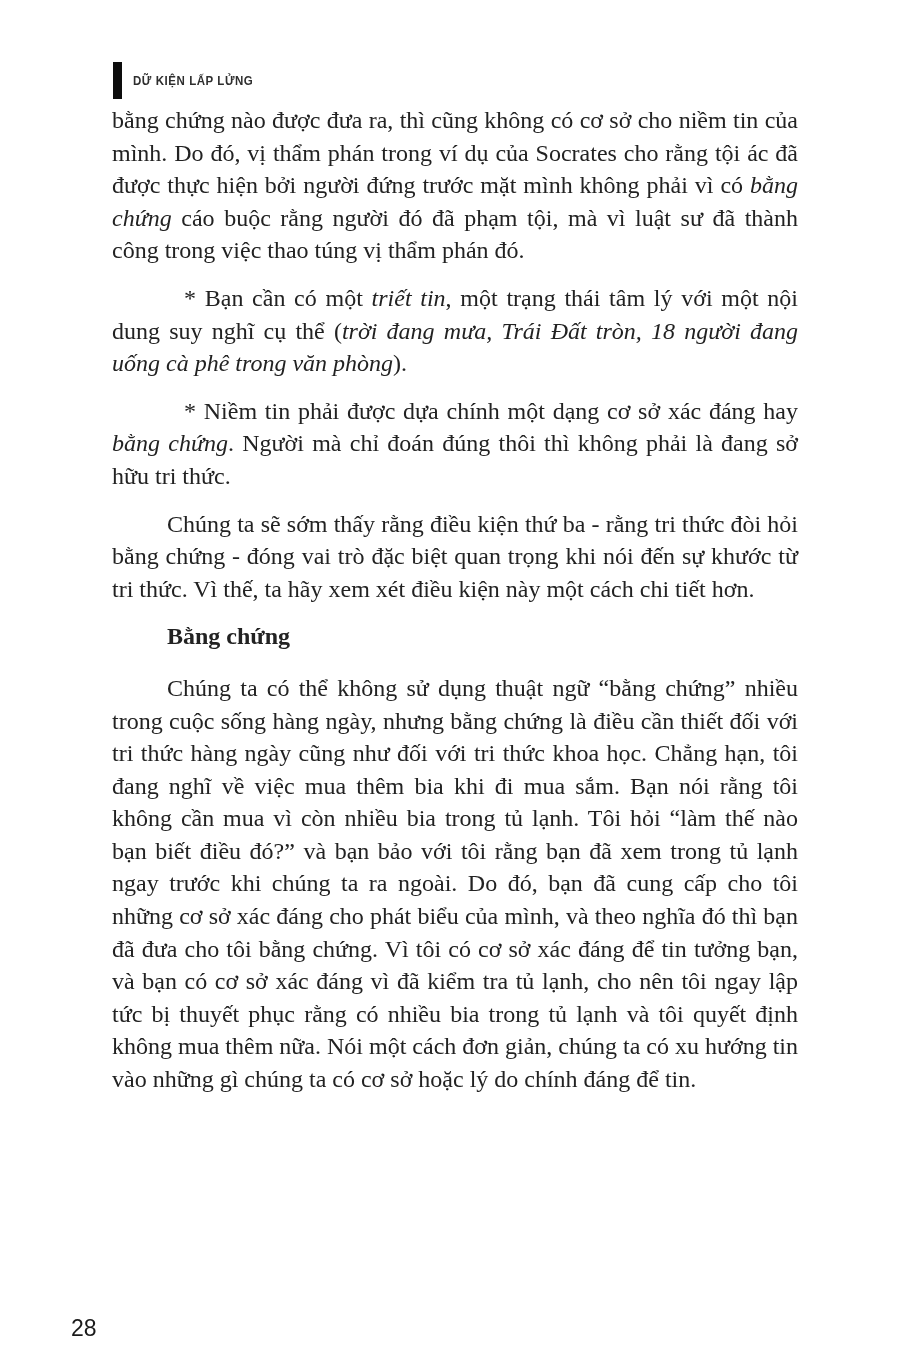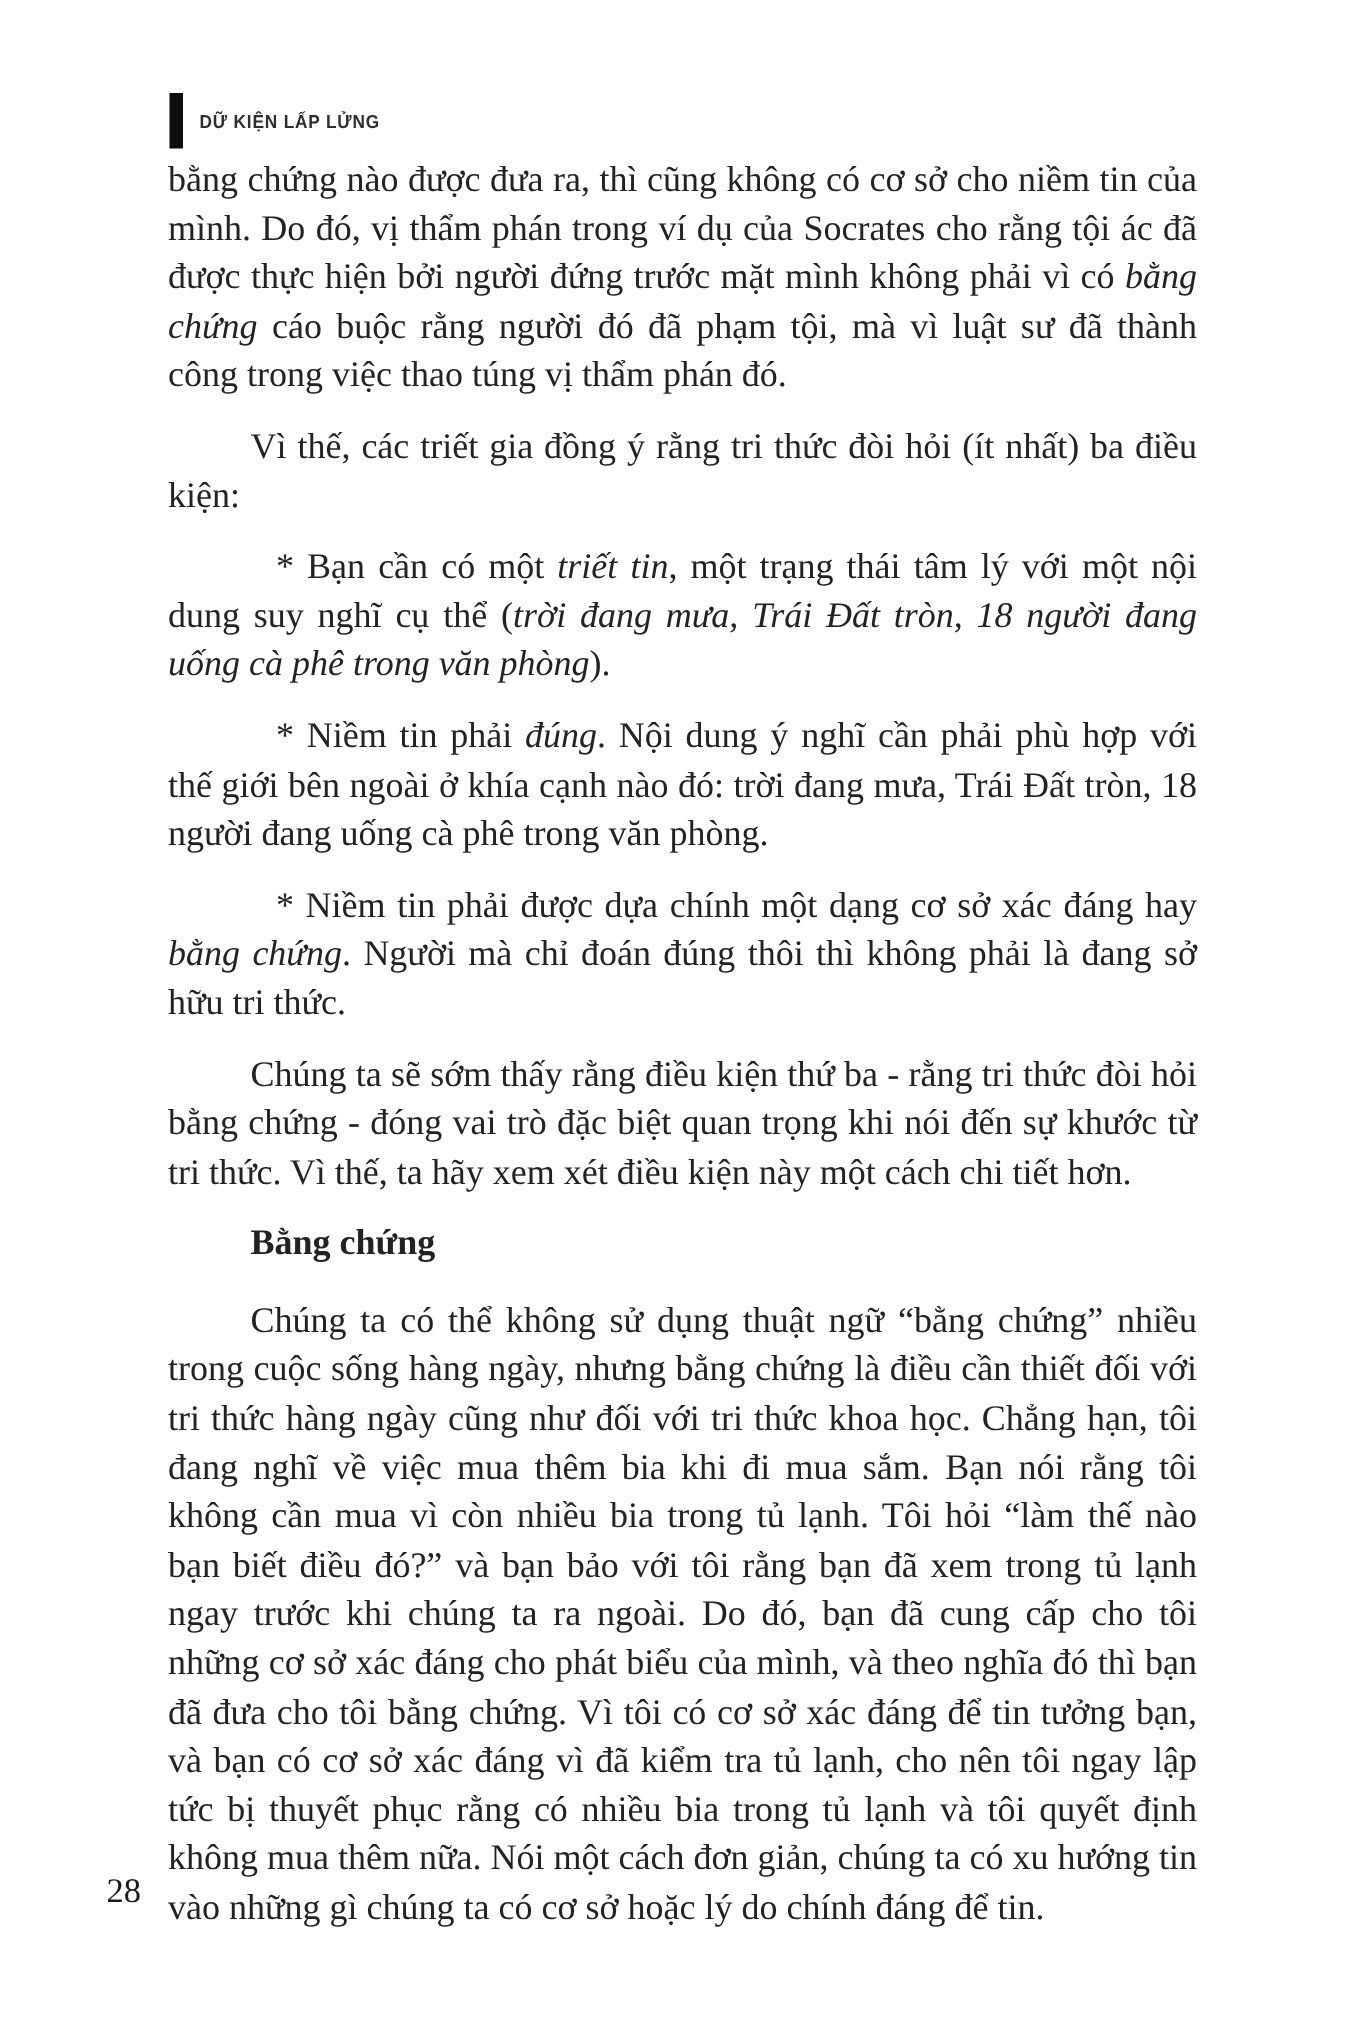--- a/index.html
+++ b/index.html
@@ -58,41 +58,39 @@
   p.heading {
     font-weight: bold;
     text-indent: 55px;
     margin: 0 0 19px 0;
     text-align: left;
   }
   .it { font-style: italic; }
   .footer-page-number {
     position: absolute;
     left: 71px;
-    top: 1248px;
-    font-family: Liberation Serif, serif;
+    top: 1315px;
+    font-family: Liberation Sans, sans-serif;
     font-size: 23px;
     color: #1a1a1a;
   }
 </style>
 </head>
 <body>
 
 <div class="page">
 
   <div class="running-header">
     <div class="header-bar"></div>
     <div class="header-title">DỮ KIỆN LẤP LỬNG</div>
   </div>
 
   <div class="text-block">
     <p class="no-indent"><span>bằng chứng nào được đưa ra, thì cũng không có cơ sở cho niềm tin của mình. Do đó, vị thẩm phán trong ví dụ của Socrates cho rằng tội ác đã được thực hiện bởi người đứng trước mặt mình không phải vì có </span><span class="it">bằng chứng</span><span> cáo buộc rằng người đó đã phạm tội, mà vì luật sư đã thành công trong việc thao túng vị thẩm phán đó.</span></p>
-    <p class="indent"><span>Vì thế, các triết gia đồng ý rằng tri thức đòi hỏi (ít nhất) ba điều kiện:</span></p>
     <p class="bullet"><span>* Bạn cần có một </span><span class="it">triết tin</span><span>, một trạng thái tâm lý với một nội dung suy nghĩ cụ thể (</span><span class="it">trời đang mưa, Trái Đất tròn, 18 người đang uống cà phê trong văn phòng</span><span>).</span></p>
-    <p class="bullet"><span>* Niềm tin phải </span><span class="it">đúng</span><span>. Nội dung ý nghĩ cần phải phù hợp với thế giới bên ngoài ở khía cạnh nào đó: trời đang mưa, Trái Đất tròn, 18 người đang uống cà phê trong văn phòng.</span></p>
     <p class="bullet"><span>* Niềm tin phải được dựa chính một dạng cơ sở xác đáng hay </span><span class="it">bằng chứng</span><span>. Người mà chỉ đoán đúng thôi thì không phải là đang sở hữu tri thức.</span></p>
     <p class="indent"><span>Chúng ta sẽ sớm thấy rằng điều kiện thứ ba - rằng tri thức đòi hỏi bằng chứng - đóng vai trò đặc biệt quan trọng khi nói đến sự khước từ tri thức. Vì thế, ta hãy xem xét điều kiện này một cách chi tiết hơn.</span></p>
     <p class="heading"><span>Bằng chứng</span></p>
     <p class="indent"><span>Chúng ta có thể không sử dụng thuật ngữ “bằng chứng” nhiều trong cuộc sống hàng ngày, nhưng bằng chứng là điều cần thiết đối với tri thức hàng ngày cũng như đối với tri thức khoa học. Chẳng hạn, tôi đang nghĩ về việc mua thêm bia khi đi mua sắm. Bạn nói rằng tôi không cần mua vì còn nhiều bia trong tủ lạnh. Tôi hỏi “làm thế nào bạn biết điều đó?” và bạn bảo với tôi rằng bạn đã xem trong tủ lạnh ngay trước khi chúng ta ra ngoài. Do đó, bạn đã cung cấp cho tôi những cơ sở xác đáng cho phát biểu của mình, và theo nghĩa đó thì bạn đã đưa cho tôi bằng chứng. Vì tôi có cơ sở xác đáng để tin tưởng bạn, và bạn có cơ sở xác đáng vì đã kiểm tra tủ lạnh, cho nên tôi ngay lập tức bị thuyết phục rằng có nhiều bia trong tủ lạnh và tôi quyết định không mua thêm nữa. Nói một cách đơn giản, chúng ta có xu hướng tin vào những gì chúng ta có cơ sở hoặc lý do chính đáng để tin.</span></p>
   </div>
 
   <div class="footer-page-number">28</div>
 
 </div>
 

